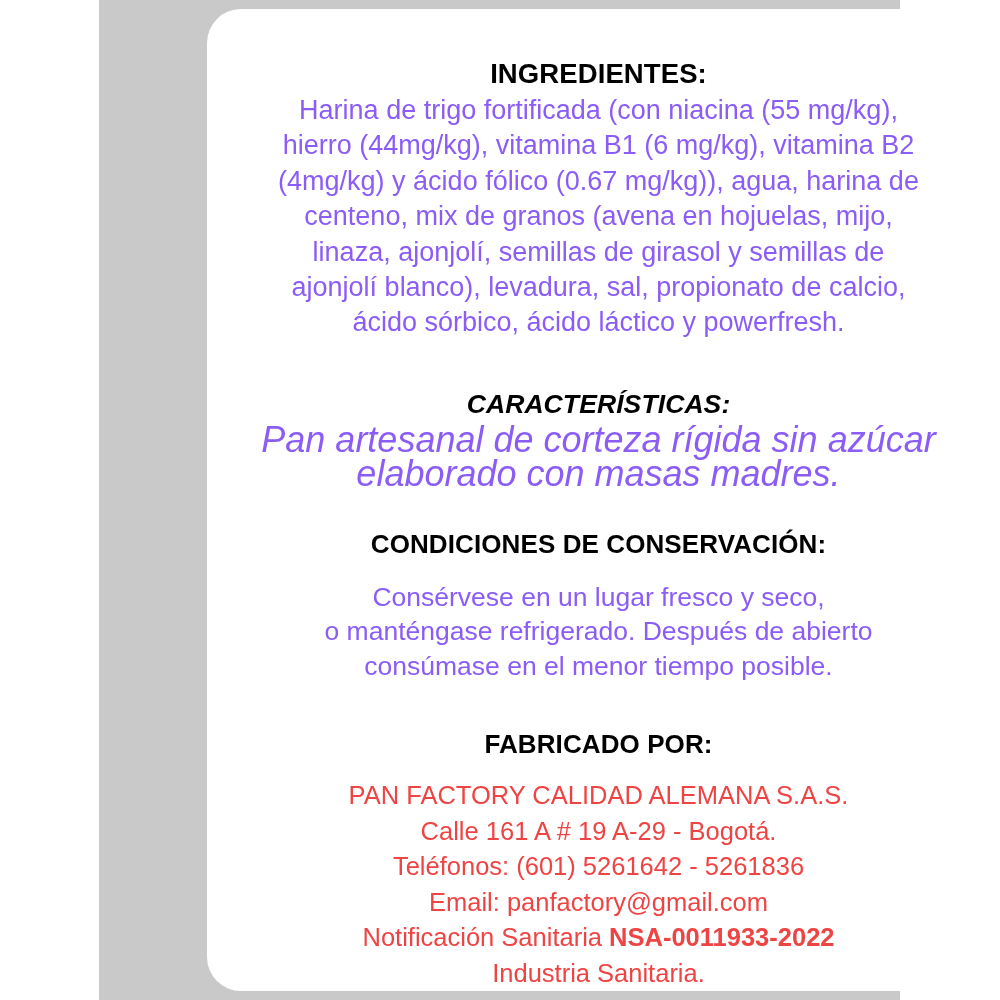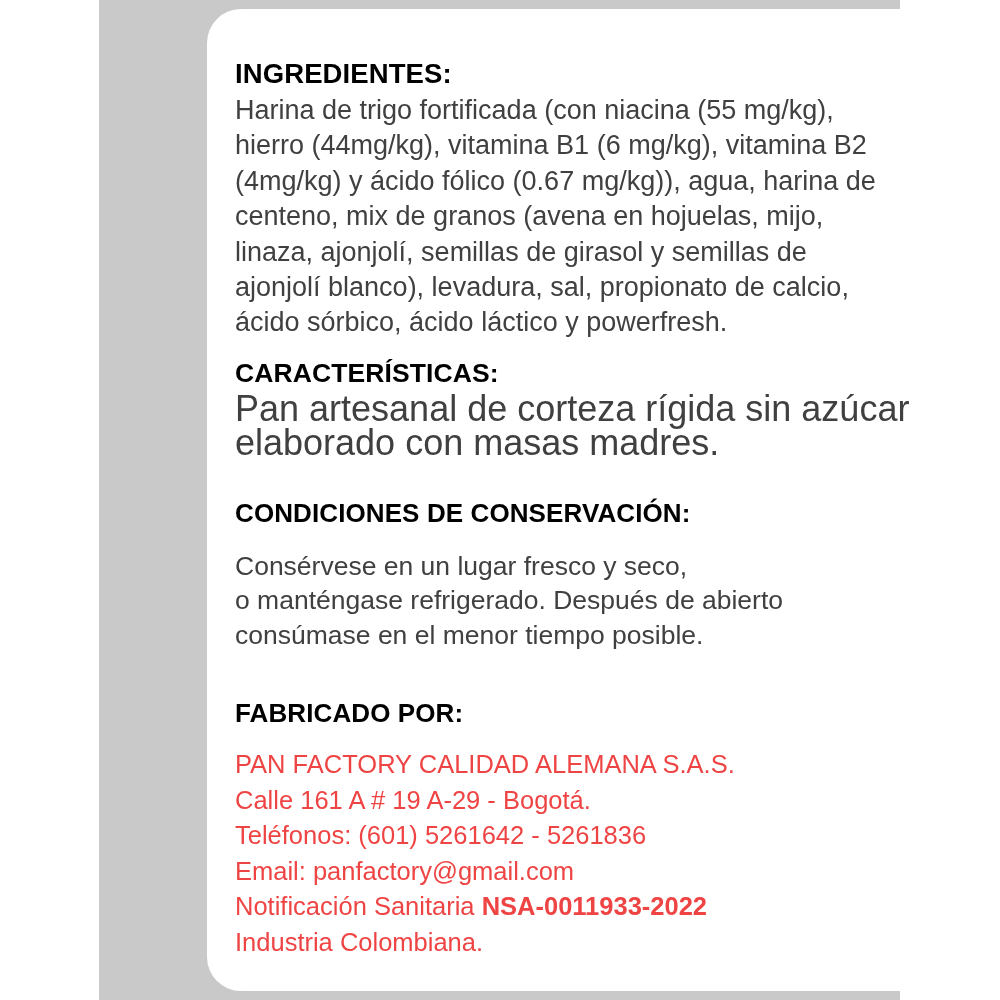--- a/index.html
+++ b/index.html
@@ -41,48 +41,49 @@
     border-radius: 34px;
     box-sizing: border-box;
     padding: 48px 28px 22px 28px;
     display: flex;
     flex-direction: column;
     align-items: center;
   }
 
   .section {
     width: 100%;
-    text-align: left;
+    text-align: center;
   }
 
   .heading {
     font-weight: bold;
     color: #000000;
     letter-spacing: 0.1px;
   }
 
   .body-text {
-    color: #404040;
+    color: #8b5cf6;
     font-weight: normal;
   }
 
   
   #sec-ingredients .heading {
     font-size: 27.5px;
     line-height: 34px;
     margin-bottom: 2px;
   }
   #sec-ingredients .body-text {
     font-size: 27px;
     line-height: 35.4px;
   }
 
   
   #sec-features {
-    margin-top: 15px;
+    margin-top: 46px;
+    font-style: italic;
   }
   #sec-features .heading {
     font-size: 26.5px;
     line-height: 34px;
     margin-bottom: 2px;
   }
   #sec-features .body-text {
     font-size: 36px;
     line-height: 34.5px;
   }
@@ -159,18 +160,18 @@
         </div>
       </div>
 
       <div class="section" id="sec-manufacturer">
         <div class="heading">FABRICADO POR:</div>
         <div class="mfr-line company">PAN FACTORY CALIDAD ALEMANA S.A.S.</div>
         <div class="mfr-line">Calle 161 A # 19 A-29 - Bogotá.</div>
         <div class="mfr-line">Teléfonos: (601) 5261642 - 5261836</div>
         <div class="mfr-line">Email: panfactory@gmail.com</div>
         <div class="mfr-line"><span>Notificación Sanitaria </span><span class="reg-code">NSA-0011933-2022</span></div>
-        <div class="mfr-line">Industria Colombiana.</div>
+        <div class="mfr-line">Industria Sanitaria.</div>
       </div>
 
     </div>
   </div>
 </div>
 
 </body></html>

